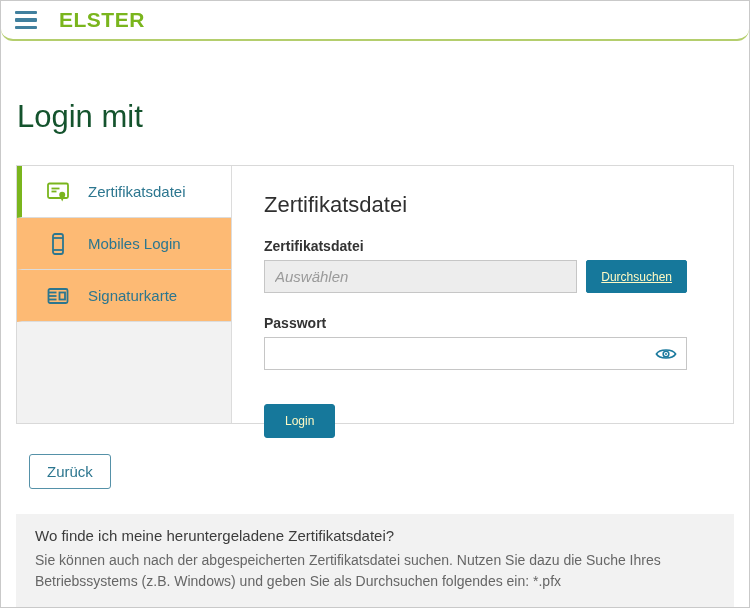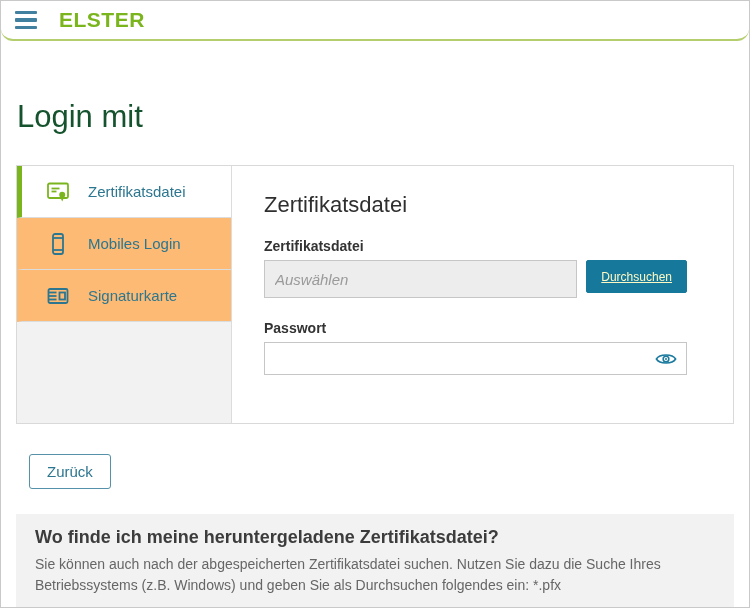--- a/index.html
+++ b/index.html
@@ -65,21 +65,21 @@
   .tabs .filler { flex: 1 1 auto; background: #f2f2f2; }
   .content {
     flex: 1 1 auto; background: #fff;
     border-left: 1px solid #dcdcdc;
     padding: 26px 46px 30px 32px;
   }
   .h2 { font-size: 22px; font-weight: 400; color: #2f2f2f; margin-bottom: 20px; }
   .field-label { font-size: 14px; font-weight: bold; color: #333; margin-bottom: 6px; display:block; }
   .file-row { display: flex; gap: 9px; margin-bottom: 22px; }
   .file-input {
-    flex: 1 1 auto; height: 38px;
+    flex: 1 1 auto; height: 33px;
     background: #ededed; border: 1px solid #c6c6c6;
     padding: 0 10px; font-size: 15px; font-style: italic; color: #555;
     font-family: "Liberation Sans", sans-serif;
   }
   .file-input::placeholder { color: #9a9a9a; font-style: italic; }
   .btn-primary {
     background: #16789b; color: #fef9c3; border: 1px solid #16789b;
     font-size: 12px; padding: 0 14px; height: 33px;
     border-radius: 2px; cursor: pointer;
     font-family: "Liberation Sans", sans-serif;
@@ -104,21 +104,21 @@
     border: 1px solid #5591a8; border-radius: 3px;
     font-size: 15px; padding: 8px 17px; cursor: pointer;
     font-family: "Liberation Sans", sans-serif;
   }
   
   .infobox {
     margin: 25px 15px 0 15px;
     background: #f2f2f2;
     padding: 13px 19px 16px 19px;
   }
-  .infobox .title { font-size: 18px; font-weight: bold; color: #3c3c3c; margin-bottom: 6px; }
+  .infobox .title { font-size: 15px; font-weight: normal; color: #3c3c3c; margin-bottom: 6px; }
   .infobox .body { font-size: 14px; color: #666; line-height: 1.5; max-width: 660px; }
   svg { display: block; }
 </style>
 </head>
 <body>
 
 <div class="page">
 
   <div class="topbar">
     <button class="burger" aria-label="Menu">
@@ -183,20 +183,21 @@
         <input class="pw-input" type="password" value="" style="">
         <button class="eye-btn" aria-label="Passwort anzeigen">
           <svg width="22" height="16" viewBox="0 0 24 16" fill="none" stroke="#1b7a9e" stroke-width="1.7">
             <path d="M1.5 8 C 5 2.2, 19 2.2, 22.5 8 C 19 13.8, 5 13.8, 1.5 8 Z"></path>
             <circle cx="12" cy="8" r="3.1"></circle>
             <circle cx="12" cy="8" r="1.1" fill="#1b7a9e" stroke="none"></circle>
           </svg>
         </button>
       </div>
 
+      <button class="btn-primary btn-login">Login</button>
     </div>
   </div>
 
   <div>
     <button class="btn-back">Zurück</button>
   </div>
 
   <div class="infobox">
     <div class="title">Wo finde ich meine heruntergeladene Zertifikatsdatei?</div>
     <div class="body">Sie können auch nach der abgespeicherten Zertifikatsdatei suchen. Nutzen Sie dazu die Suche Ihres Betriebssystems (z.B. Windows) und geben Sie als Durchsuchen folgendes ein: *.pfx</div>

